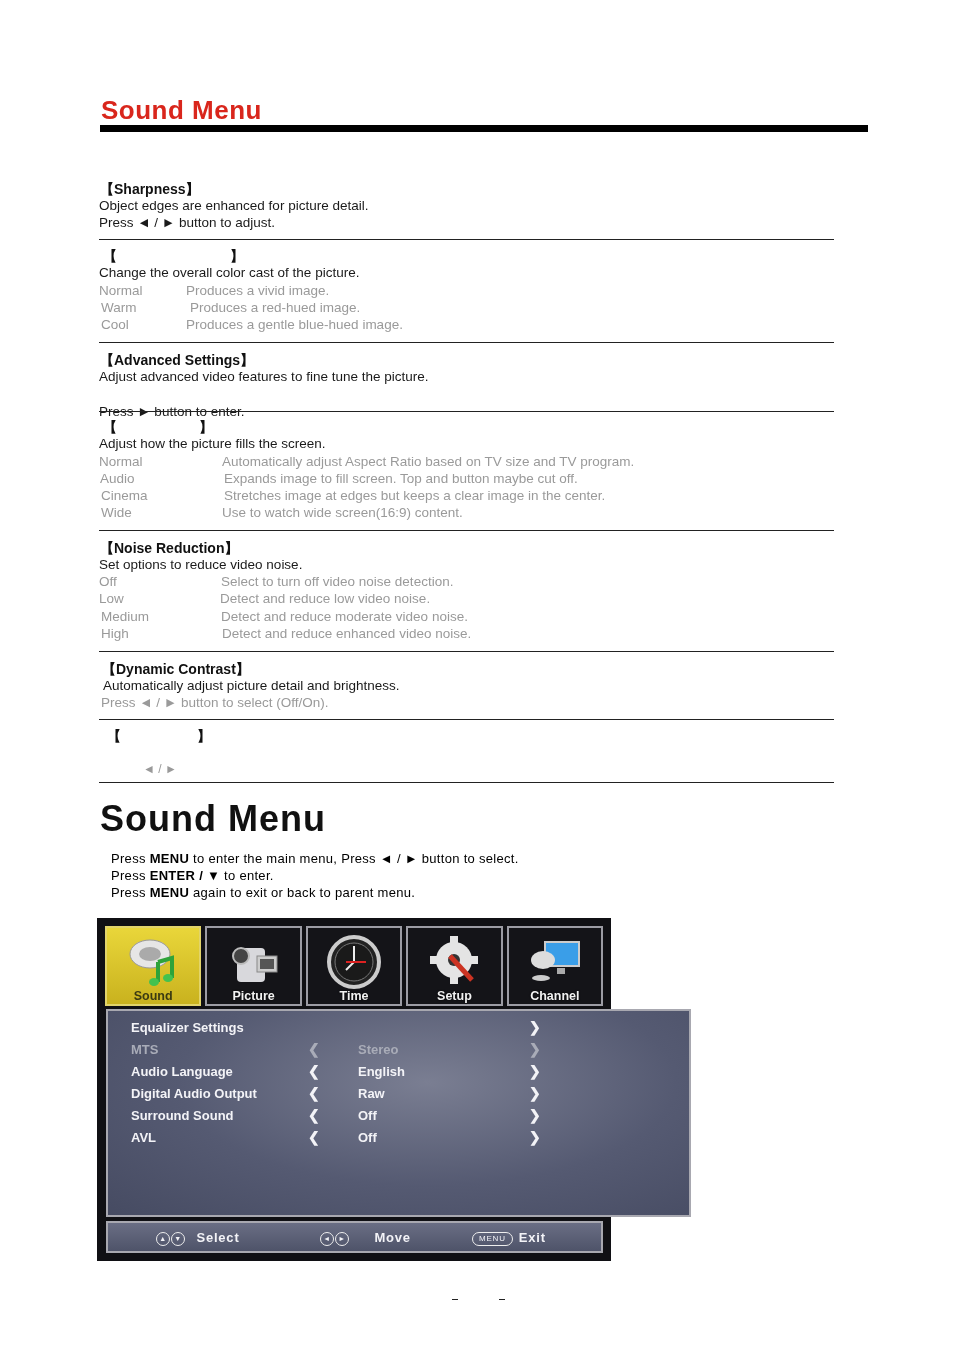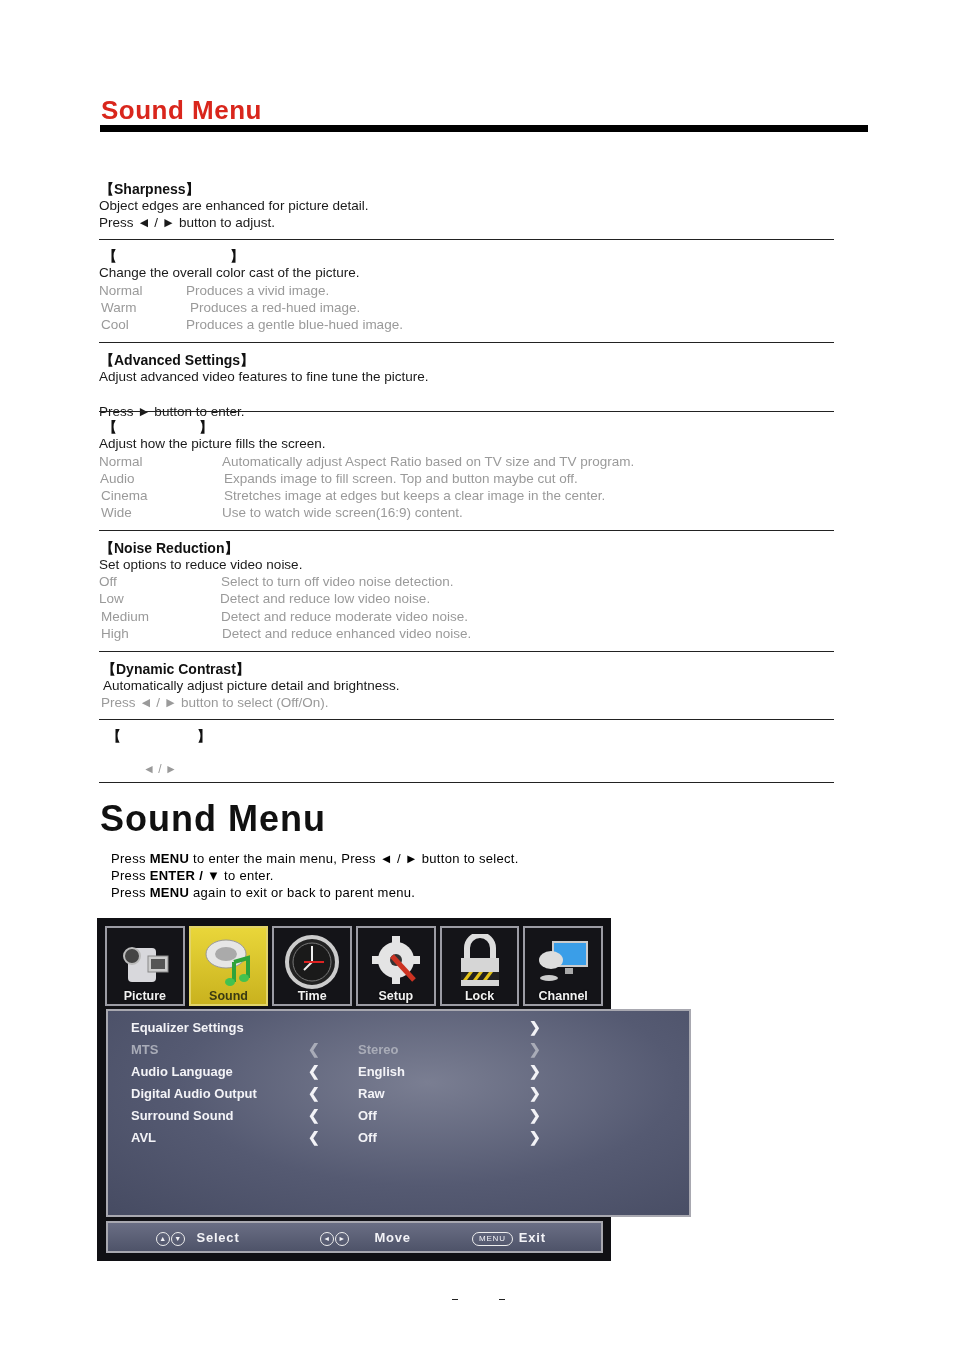--- a/index.html
+++ b/index.html
@@ -112,39 +112,39 @@
 </div>
 <div class="abs instr" style="left:99px;top:868px">
   <span>Press </span><b>ENTER / ▼</b><span>  to  enter.</span>
 </div>
 <div class="abs instr" style="left:99px;top:885px">
   <span>Press </span><b>MENU</b><span>  again  to  exit  or  back  to  parent  menu.</span>
 </div>
 
 <div class="abs tv">
   <div class="abs tiles">
-    <div class="tile">
-      <svg width="54" height="54" viewBox="0 0 54 54">
-        <rect x="10" y="14" width="28" height="34" rx="4" fill="#d8d8dc"></rect>
-        <circle cx="14" cy="22" r="8" fill="#444" stroke="#bbb" stroke-width="2"></circle>
-        <rect x="30" y="22" width="20" height="16" fill="#ccc" stroke="#888"></rect>
-        <rect x="33" y="25" width="14" height="10" fill="#555"></rect>
-      </svg>
-      <div class="lbl">Picture</div>
-    </div>
     <div class="tile active">
       <svg width="54" height="54" viewBox="0 0 54 54">
         <ellipse cx="24" cy="20" rx="20" ry="14" fill="#e6e6e6" stroke="#999"></ellipse>
         <ellipse cx="24" cy="20" rx="11" ry="7" fill="#aaa"></ellipse>
         <path d="M32 28 L46 24 L46 44" stroke="#2ea33a" stroke-width="4" fill="none"></path>
         <path d="M32 28 L32 48" stroke="#2ea33a" stroke-width="4"></path>
         <ellipse cx="28" cy="48" rx="5" ry="4" fill="#43c24f"></ellipse>
         <ellipse cx="42" cy="44" rx="5" ry="4" fill="#43c24f"></ellipse>
       </svg>
       <div class="lbl">Sound</div>
+    </div>
+    <div class="tile">
+      <svg width="54" height="54" viewBox="0 0 54 54">
+        <rect x="10" y="14" width="28" height="34" rx="4" fill="#d8d8dc"></rect>
+        <circle cx="14" cy="22" r="8" fill="#444" stroke="#bbb" stroke-width="2"></circle>
+        <rect x="30" y="22" width="20" height="16" fill="#ccc" stroke="#888"></rect>
+        <rect x="33" y="25" width="14" height="10" fill="#555"></rect>
+      </svg>
+      <div class="lbl">Picture</div>
     </div>
     <div class="tile">
       <svg width="56" height="56" viewBox="0 0 56 56">
         <circle cx="28" cy="28" r="25" fill="#222" stroke="#ccc" stroke-width="4"></circle>
         <circle cx="28" cy="28" r="19" fill="#1a1a1a" stroke="#777" stroke-width="1"></circle>
         <line x1="28" y1="28" x2="28" y2="12" stroke="#eee" stroke-width="2"></line>
         <line x1="28" y1="28" x2="20" y2="36" stroke="#eee" stroke-width="2"></line>
         <line x1="20" y1="28" x2="40" y2="28" stroke="#d22" stroke-width="2"></line>
       </svg>
       <div class="lbl">Time</div>
@@ -157,33 +157,20 @@
             <rect x="24" y="40" width="8" height="10"></rect>
           <rect x="4" y="22" width="10" height="8"></rect>
             <rect x="42" y="22" width="10" height="8"></rect>
         </g>
         <circle cx="28" cy="26" r="6" fill="#333"></circle>
         <line x1="24" y1="22" x2="46" y2="46" stroke="#c32" stroke-width="5"></line>
       </svg>
       <div class="lbl">Setup</div>
     </div>
     <div class="tile">
-      <svg width="50" height="56" viewBox="0 0 50 56">
-        <path d="M12 24 V14 a13 13 0 0 1 26 0 V24" stroke="#ddd" stroke-width="6" fill="none"></path>
-        <rect x="6" y="24" width="38" height="28" fill="#d6d6d6"></rect>
-        <rect x="6" y="38" width="38" height="8" fill="#222"></rect>
-        <g fill="#e2c21a">
-            <polygon points="8,46 14,38 18,38 12,46"></polygon>
-            <polygon points="18,46 24,38 28,38 22,46"></polygon>
-            <polygon points="28,46 34,38 38,38 32,46"></polygon>
-          </g>
-      </svg>
-      <div class="lbl">Lock</div>
-    </div>
-    <div class="tile">
       <svg width="56" height="54" viewBox="0 0 56 54">
         <rect x="18" y="8" width="34" height="24" fill="#3a9ee8" stroke="#ccc" stroke-width="2"></rect>
         <ellipse cx="16" cy="26" rx="12" ry="9" fill="#ddd"></ellipse>
         <rect x="30" y="34" width="8" height="6" fill="#aaa"></rect>
         <ellipse cx="14" cy="44" rx="9" ry="3" fill="#ccc"></ellipse>
       </svg>
       <div class="lbl">Channel</div>
     </div>
   </div>
 

